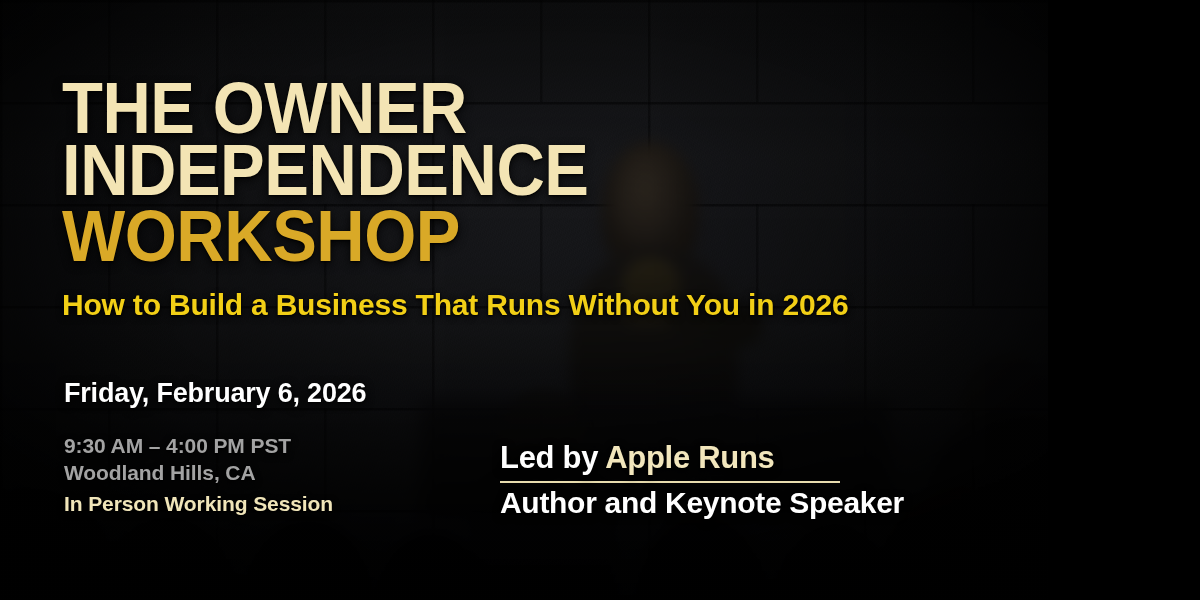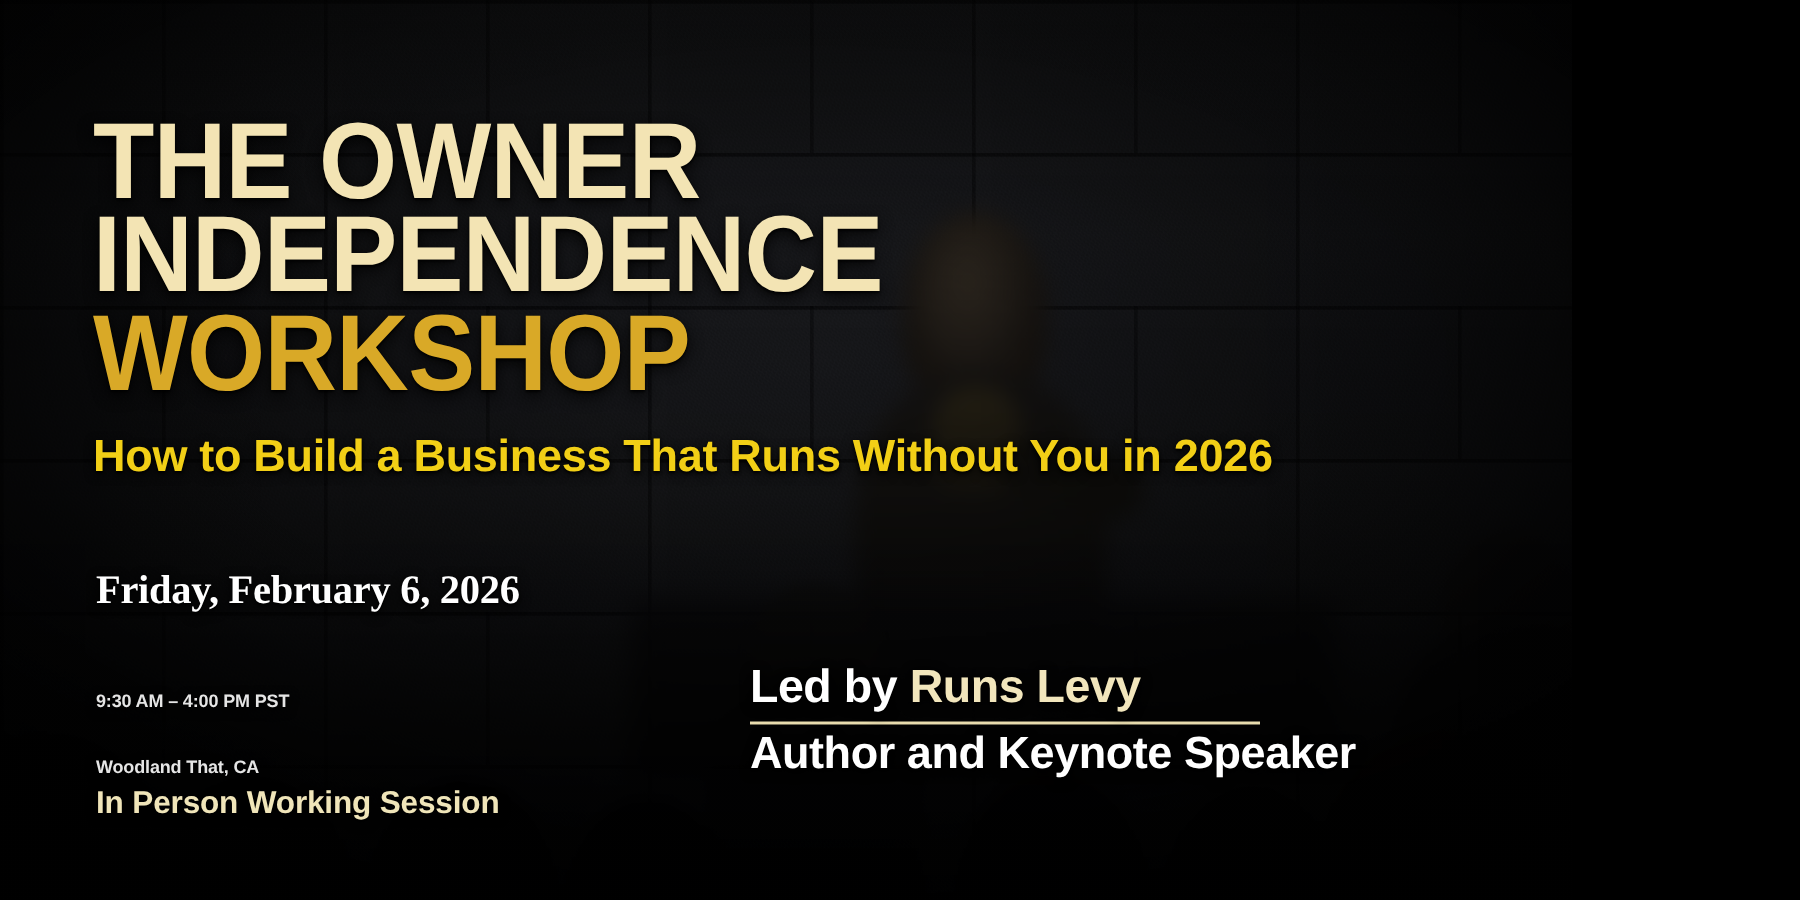--- a/index.html
+++ b/index.html
@@ -278,38 +278,36 @@
 
   .date-line {
     position: absolute;
     left: 64px;
     top: 378px;
     font-size: 27px;
     font-weight: 700;
     color: #ffffff;
     letter-spacing: -0.2px;
     text-shadow: 0 2px 8px rgba(0,0,0,0.95), 0 1px 2px rgba(0,0,0,1);
-    font-family: Liberation Serif, serif;
   }
 
   .details {
     position: absolute;
     left: 64px;
     top: 432px;
     line-height: 1.30;
   }
   .details .d-time,
   .details .d-place {
     display: block;
-    font-size: 12px;
-    font-weight: 700;
-    color: #e5e5e5;
+    font-size: 21px;
+    font-weight: 700;
+    color: #a3a3a3;
     letter-spacing: -0.1px;
     text-shadow: 0 2px 7px rgba(0,0,0,0.95), 0 1px 2px rgba(0,0,0,1);
-    margin-top: 28px;
   }
   .details .d-note {
     display: block;
     margin-top: 3px;
     font-size: 21px;
     font-weight: 700;
     color: #f0e5b9;
     letter-spacing: -0.1px;
     text-shadow: 0 2px 7px rgba(0,0,0,0.95), 0 1px 2px rgba(0,0,0,1);
   }
@@ -397,24 +395,24 @@
       <span class="line l1">THE OWNER INDEPENDENCE</span>
       <span class="line l2">WORKSHOP</span>
     </div>
 
     <div class="subtitle">How to Build a Business That Runs Without You in 2026</div>
 
     <div class="date-line">Friday, February 6, 2026</div>
 
     <div class="details">
       <span class="d-time">9:30 AM – 4:00 PM PST</span>
-      <span class="d-place">Woodland That, CA</span>
+      <span class="d-place">Woodland Hills, CA</span>
       <span class="d-note">In Person Working Session</span>
     </div>
 
     <div class="speaker-block">
-      <div class="speaker-led"><span>Led by </span><span class="name">Runs Levy</span></div>
+      <div class="speaker-led"><span>Led by </span><span class="name">Apple Runs</span></div>
       <div class="speaker-rule"></div>
       <span class="speaker-role">Author and Keynote Speaker</span>
     </div>
 
   </div>
 </div>
 
 </body></html>

